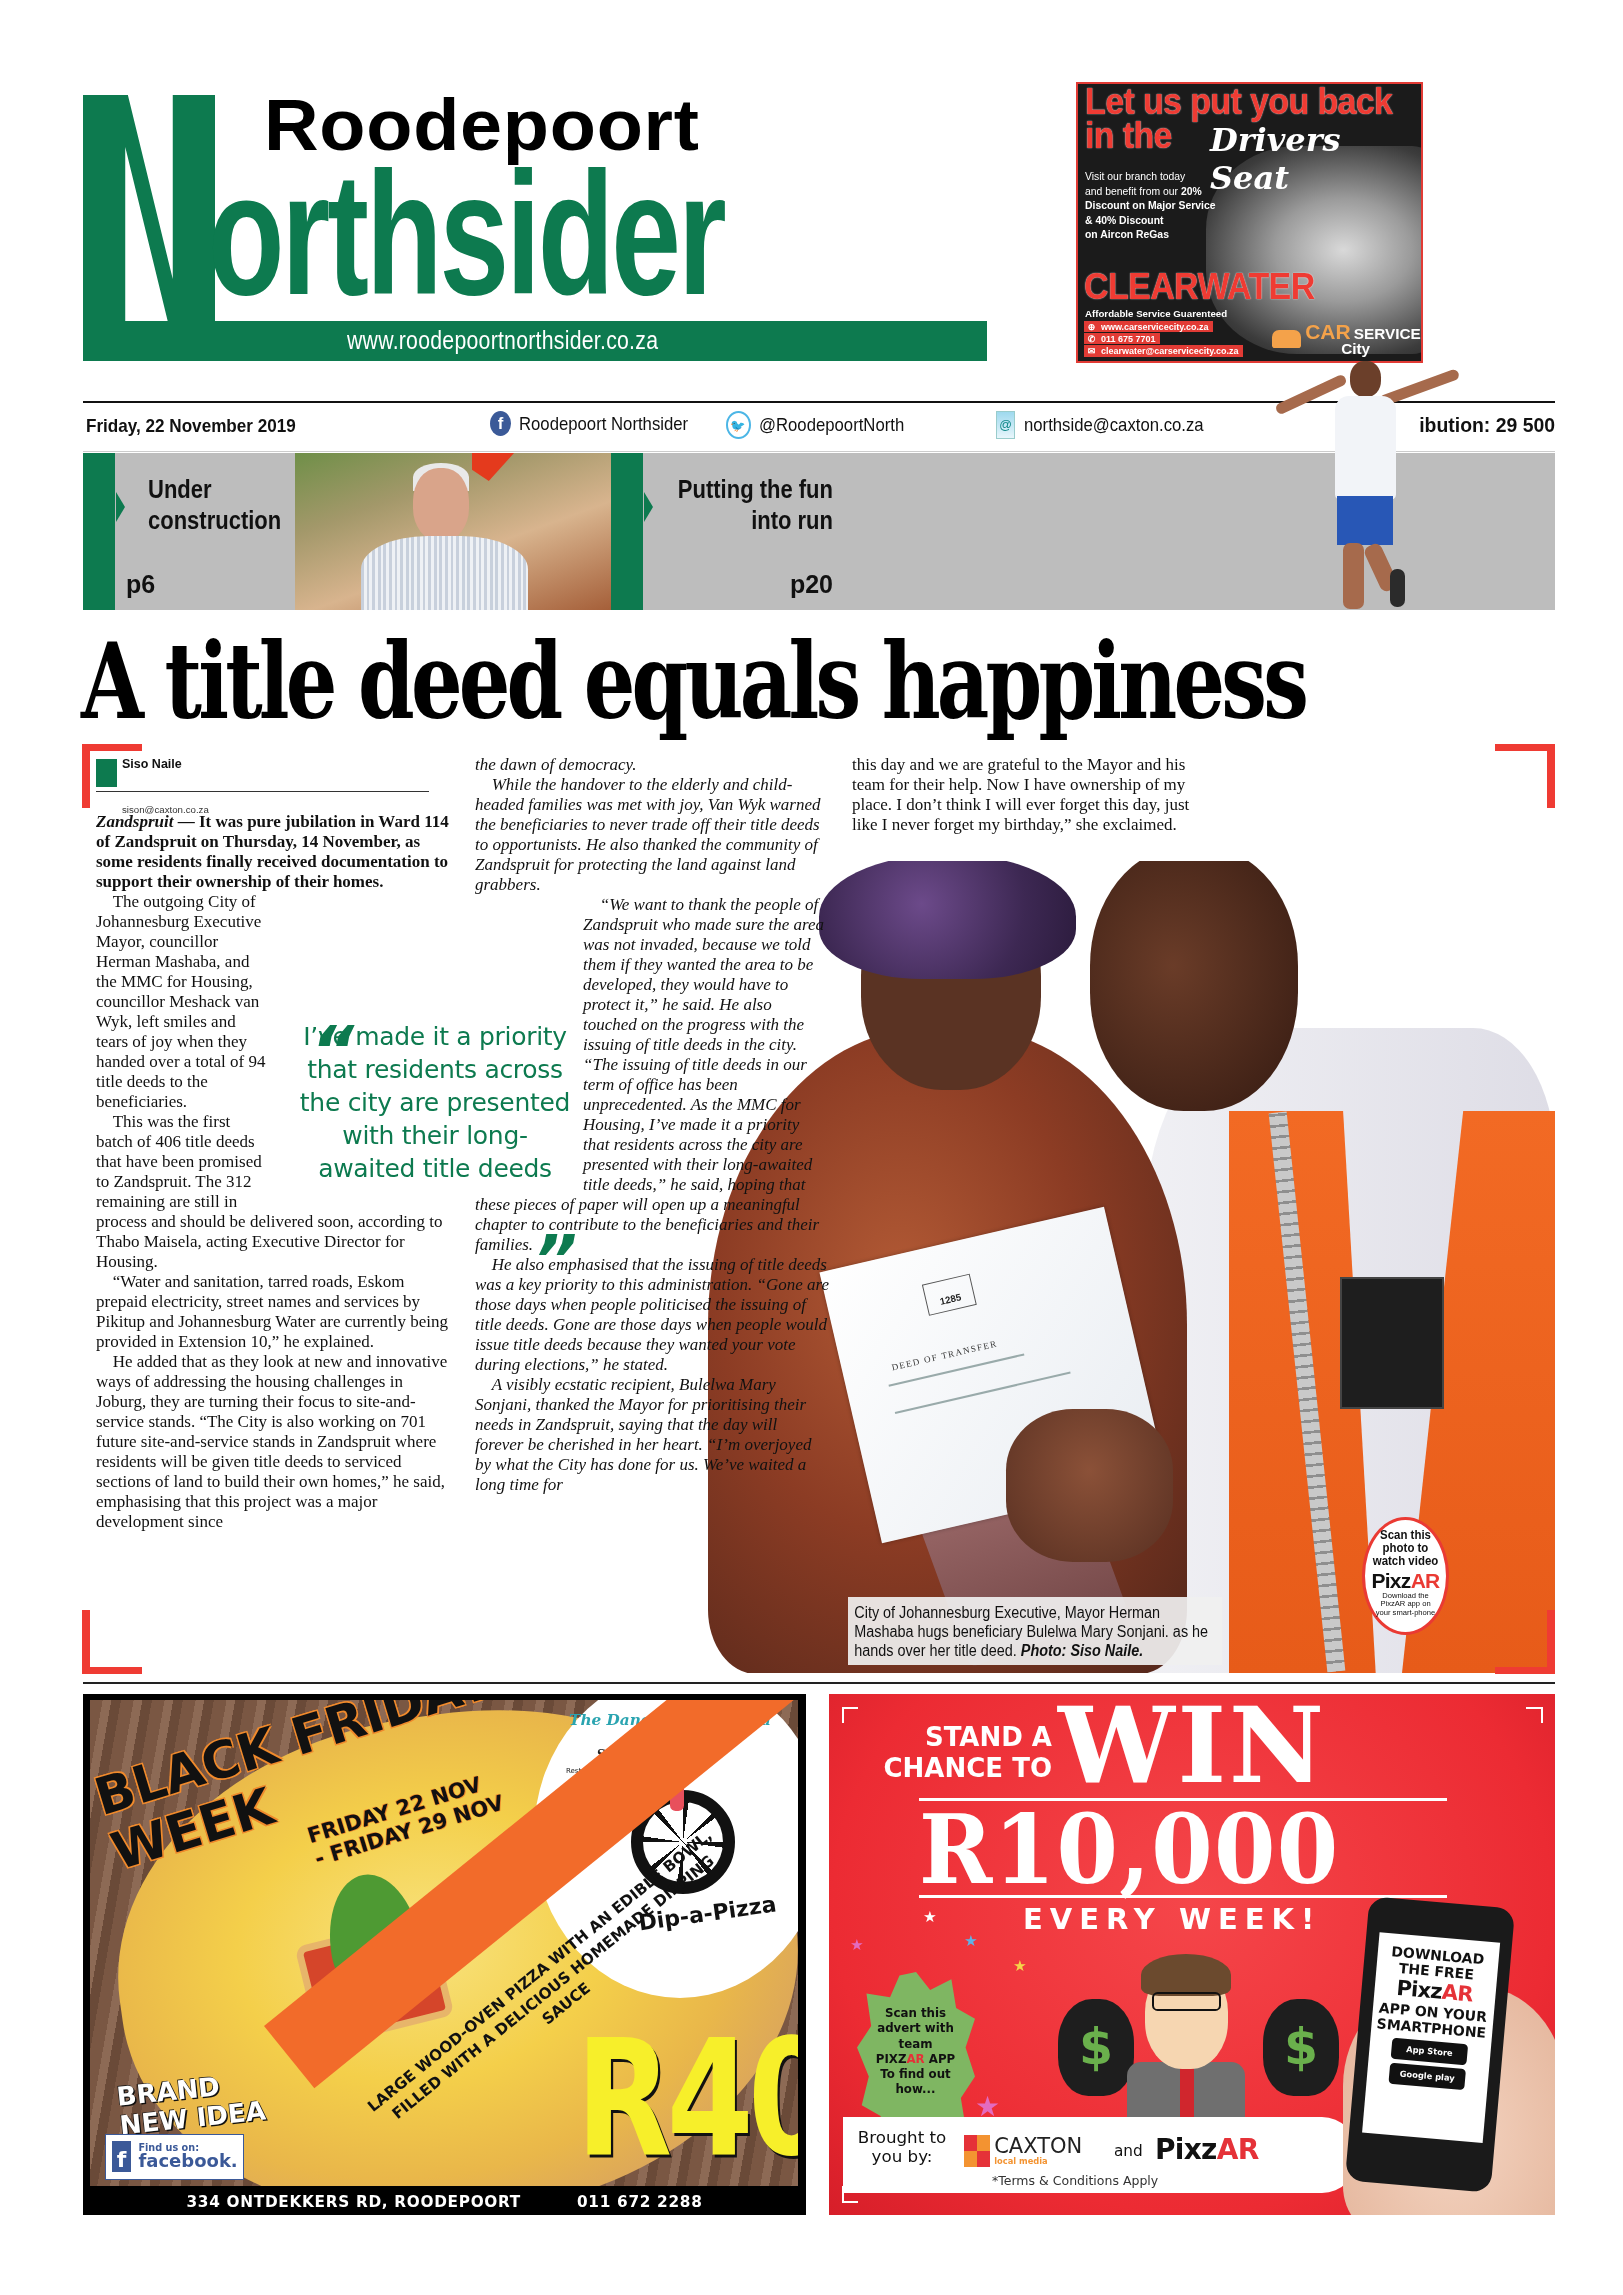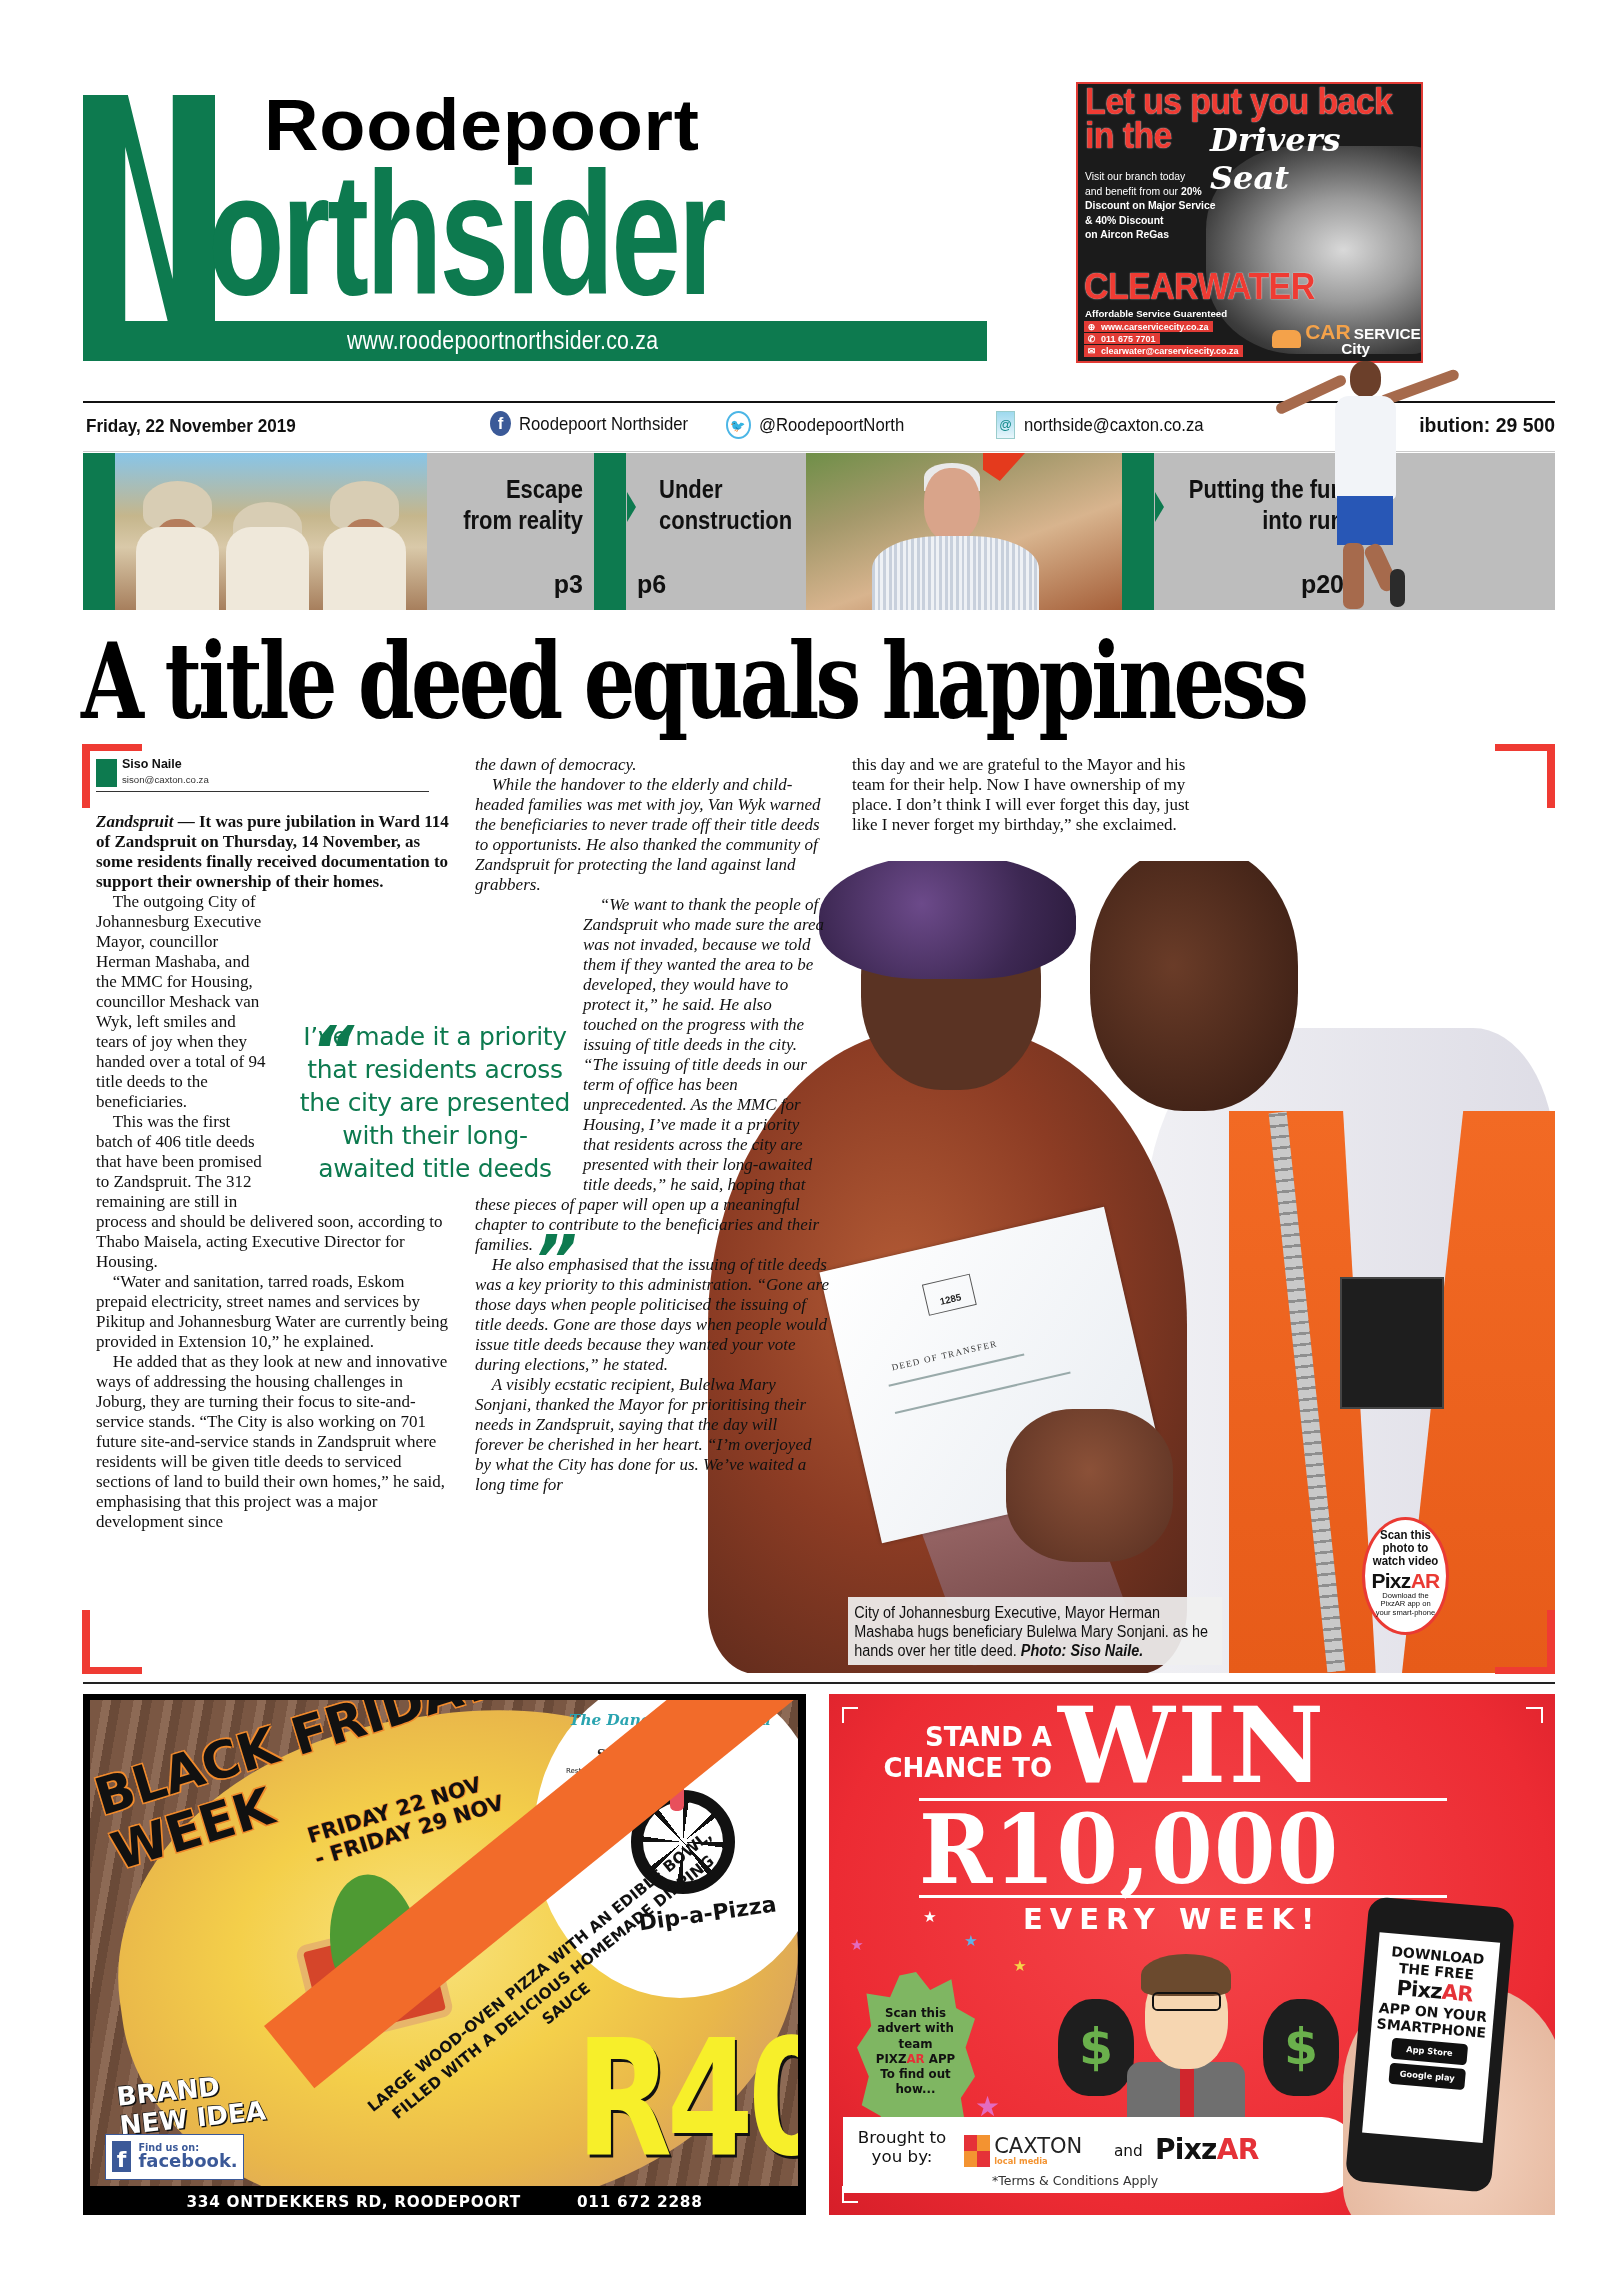--- a/index.html
+++ b/index.html
@@ -144,21 +144,21 @@
     left: 81px; top: 630px; font-family: "DejaVu Serif", serif; font-weight: 700; font-size: 104px;
     letter-spacing: -4.9px; line-height: 1; color: #000; transform: scaleX(0.78); transform-origin: left; white-space: nowrap;
   }
 
   
   .bracket { background: #ef3b33; }
 
   
   .byline-box { left: 96px; top: 759px; width: 21px; height: 28px; background: #0d7a4f; }
   .byline-name { left: 122px; top: 757px; font-family: "Liberation Sans", sans-serif; font-weight: 700; font-size: 12.5px; }
-  .byline-email { left: 122px; top: 774px; font-family: "Liberation Sans", sans-serif; font-size: 9.7px; color: #333; }
+  .byline-email { left: 122px; top: 804px; font-family: "Liberation Sans", sans-serif; font-size: 9.7px; color: #333; }
   .byline-rule { left: 96px; top: 791px; width: 333px; height: 0.7px; background: #333; }
 
   
   .col { font-size: 17px; line-height: 20px; color: #111; text-align: left; }
   .col p { text-indent: 16.7px; }
   .col p.noind { text-indent: 0; }
   .col .lead { font-weight: 700; text-indent: 0; }
   .col .lead i { font-weight: 700; }
   .col1 { left: 96px; top: 812px; width: 354px; }
   .col2 { left: 475px; top: 755px; width: 354px; font-style: italic; }
@@ -353,39 +353,20 @@
   <span class="txt">@RoodepoortNorth</span>
 </div>
 <div class="abs social" style="left:996px">
   <span class="ic-em">@</span>
   <span class="txt">northside@caxton.co.za</span>
 </div>
 <div class="abs circulation">ibution: 29 500</div>
 <div class="abs rule-bot"></div>
 
 <div class="abs teasers">
-  <div class="teaser t1">
-    <div class="flag"></div>
-    <div class="photo ph-women">
-      <div class="hat" style="left:28px"></div>
-      <div class="face" style="left:38px"></div>
-      <div class="body" style="left:21px"></div>
-      <div class="hat" style="left:118px;top:49px"></div>
-      <div class="face" style="left:128px;top:87px"></div>
-      <div class="body" style="left:111px"></div>
-      <div class="hat" style="left:215px;top:28px"></div>
-      <div class="face" style="left:226px"></div>
-      <div class="body" style="left:208px"></div>
-    </div>
-    <div class="text">
-      <span class="ttl">Escape</span>
-      <span class="ttl">from reality</span>
-      <span class="pg">p3</span>
-    </div>
-  </div>
   <div class="teaser t2">
     <div class="flag"></div>
     <div class="text">
       <span class="ttl">Under</span>
       <span class="ttl">construction</span>
       <span class="pg">p6</span>
     </div>
     <div class="photo ph-man">
       <div class="flag-pole"></div>
       <div class="hair"></div>

